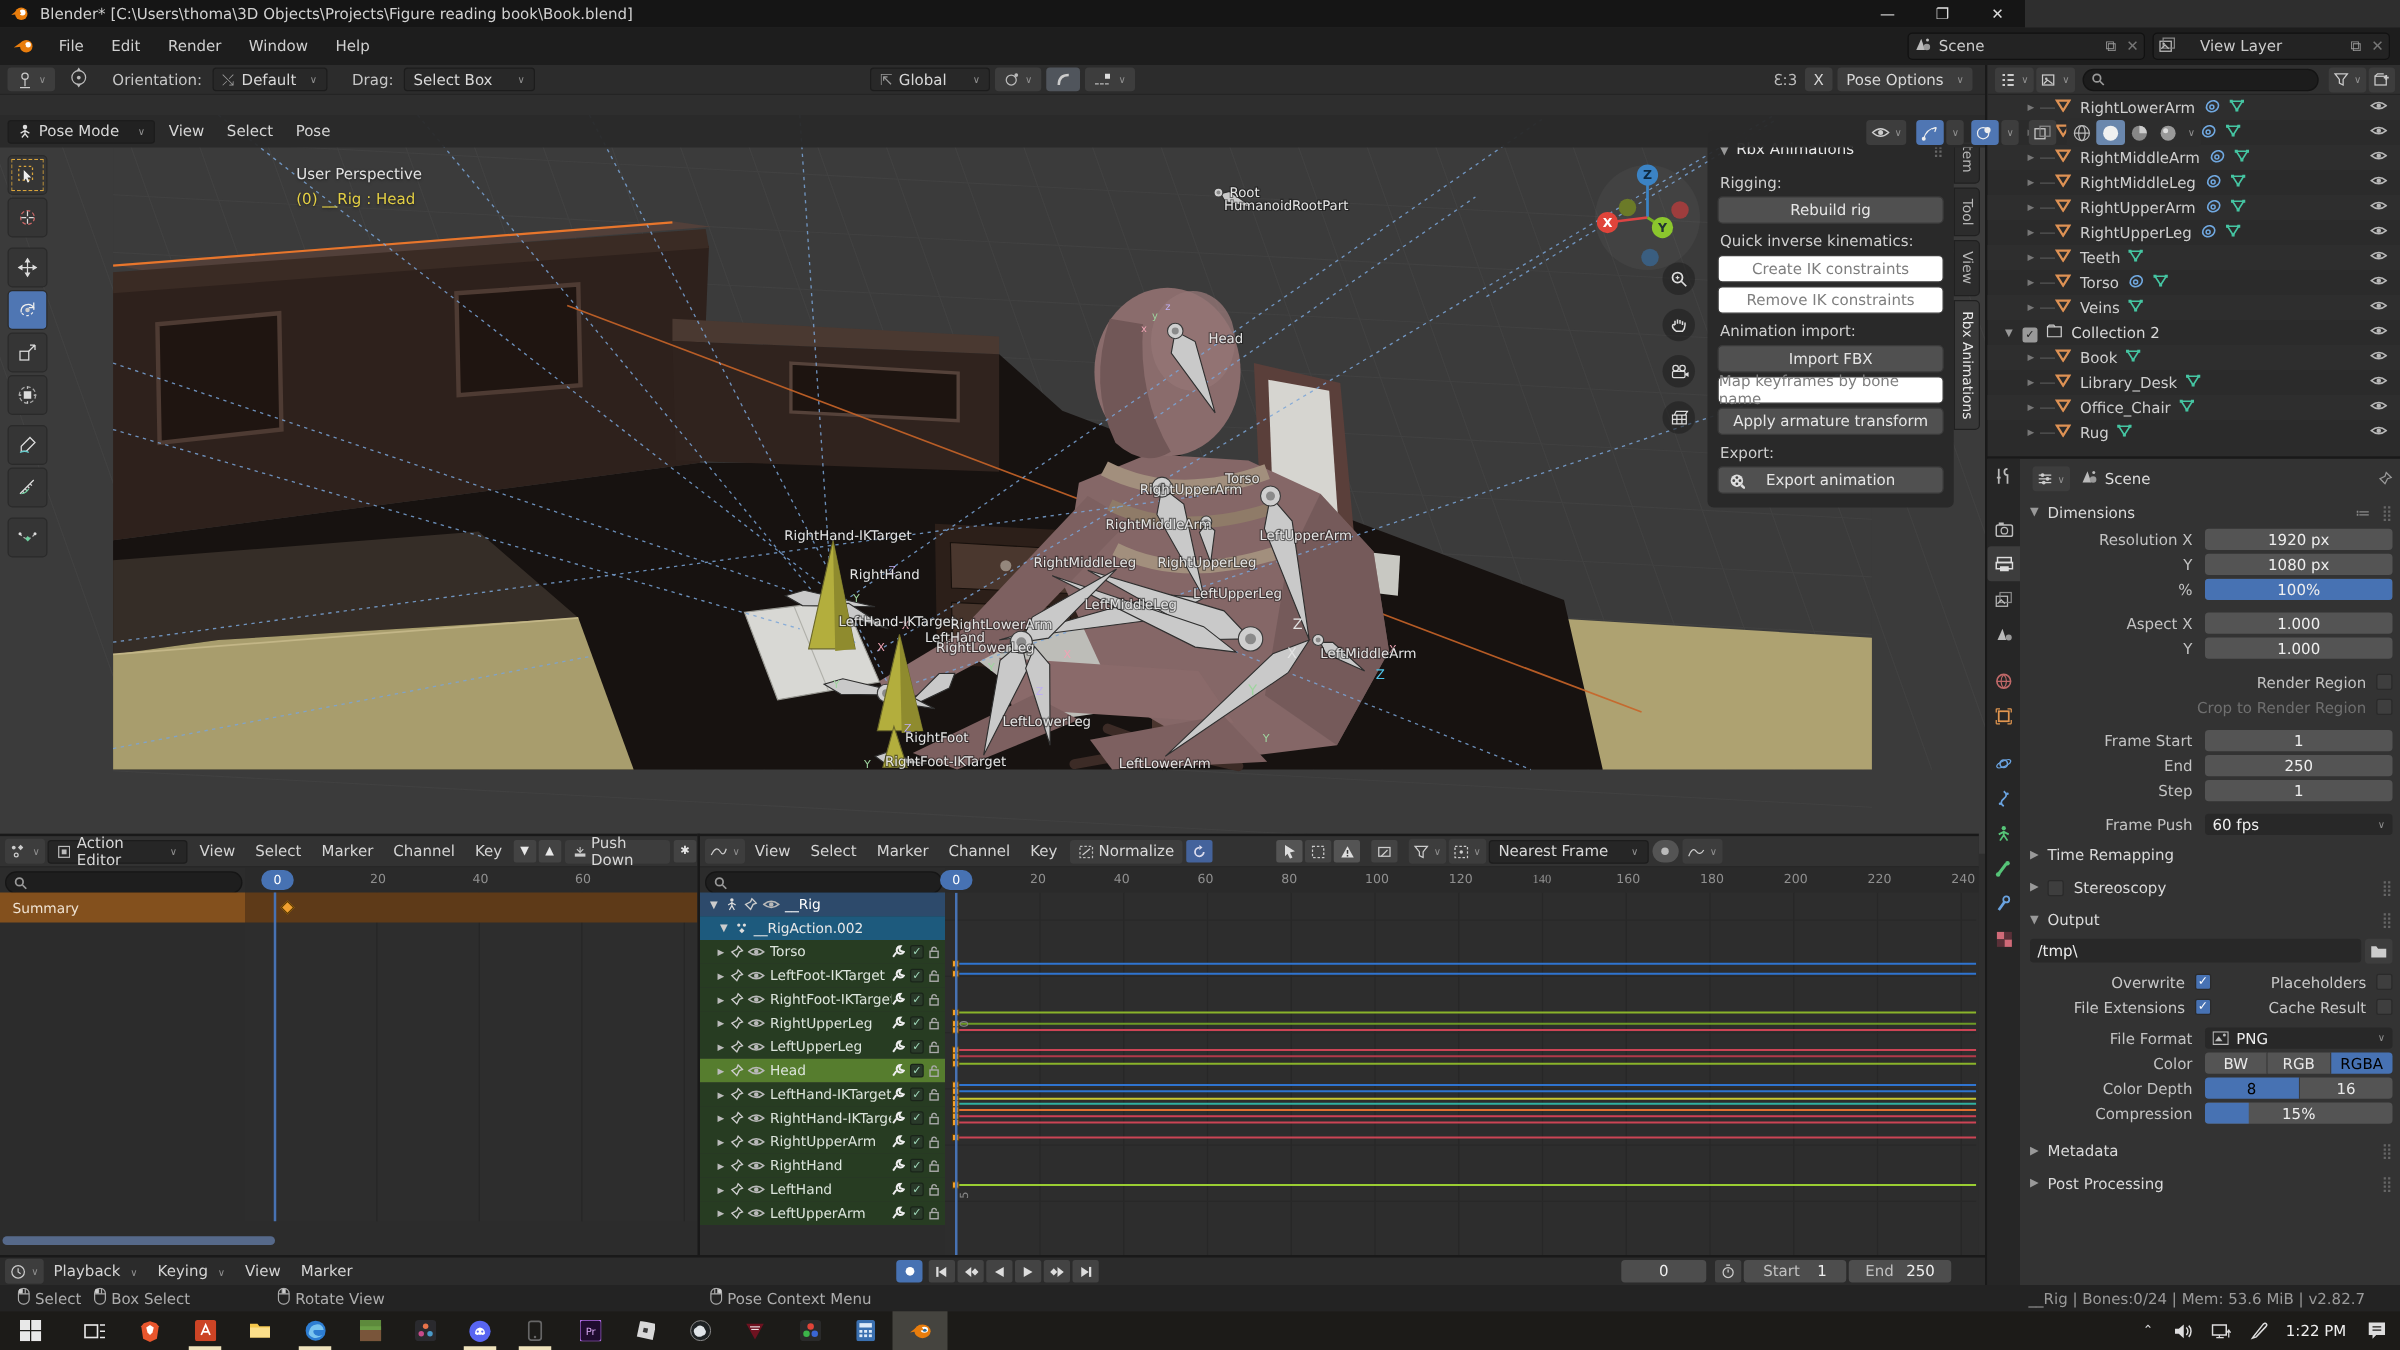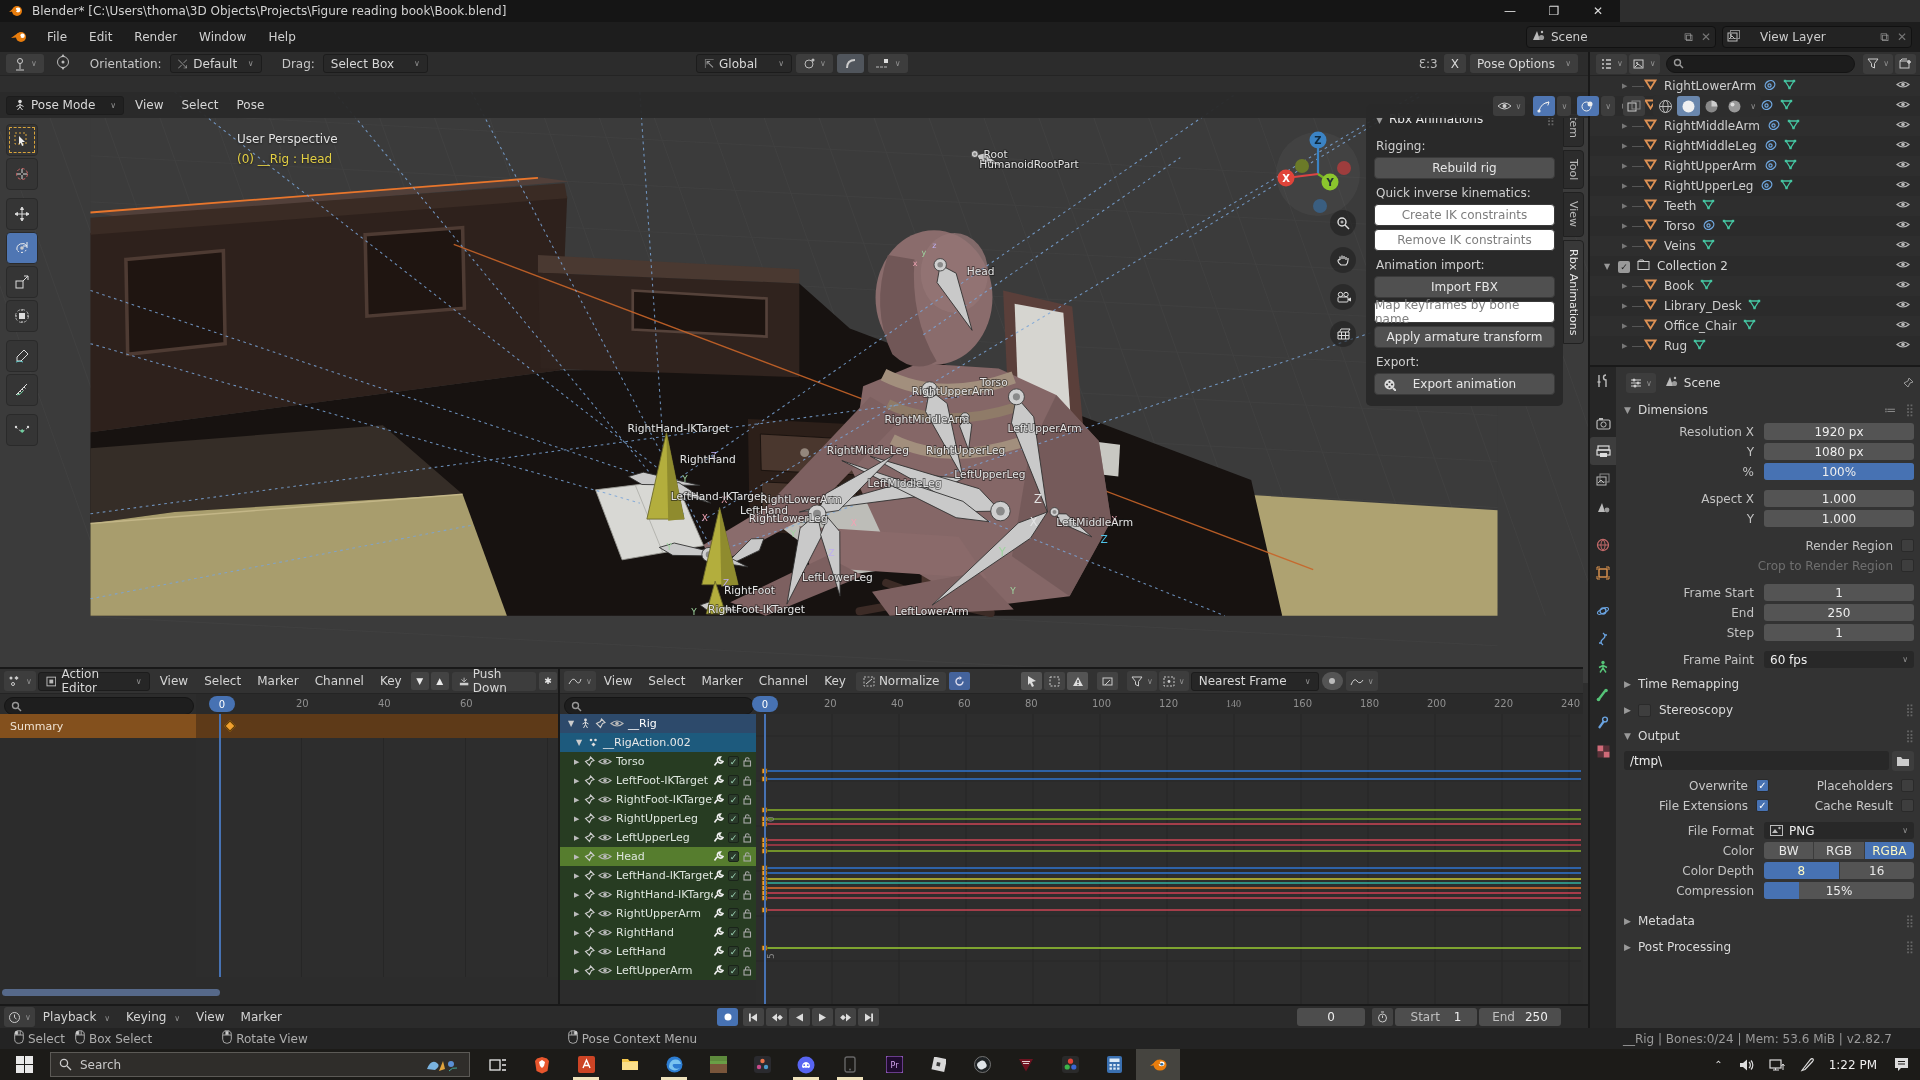--- a/index.html
+++ b/index.html
@@ -62,21 +62,21 @@
 .pfield{flex:1;background:#545454;border-radius:3px;height:17px;display:flex;align-items:center;justify-content:center;color:#eee;position:relative;overflow:hidden}
 .pfield.dark{background:#282828;justify-content:flex-start;padding:0 6px}
 .pfield .fill{position:absolute;left:0;top:0;bottom:0;background:#4772b3}
 .pfield span{position:relative}
 .cb{width:13px;height:13px;background:#3e3e3e;border:1px solid #2a2a2a;border-radius:2px;display:flex;align-items:center;justify-content:center;color:#fff;font-size:10px}
 .cb.on{background:#4772b3}
 .seg{flex:1;display:flex;height:17px}
 .seg div{flex:1;background:#545454;display:flex;align-items:center;justify-content:center;color:#e8e8e8;border-right:1px solid #3c3c3c}
 .seg div:first-child{border-radius:3px 0 0 3px}
 .seg div:last-child{border-radius:0 3px 3px 0;border-right:none}
-.seg div.on{background:#4772b3;color:#fef9c3}
+.seg div.on{background:#4772b3;color:#000000}
 
 #dope{position:absolute;left:0;top:667px;width:558px;height:337px;background:#2c2c2c;border-top:2px solid #191919}
 #graph{position:absolute;left:558px;top:667px;width:1025px;height:337px;background:#2c2c2c;border-top:2px solid #191919;border-left:2px solid #191919}
 .edhead{height:25px;background:#323232;display:flex;align-items:center;border-bottom:1px solid #242424}
 .edhead .menu{padding:0 8px;color:#d4d4d4}
 .ruler{position:absolute;left:0;height:20px;background:#2a2a2a;color:#909090;font-size:10px}
 .pill{position:absolute;top:2px;width:26px;height:16px;background:#4772b3;border-radius:8px;color:#fff;display:flex;align-items:center;justify-content:center;font-size:10px}
 .search{height:18px;background:#1e1e1e;border:1px solid #151515;border-radius:9px;display:flex;align-items:center;padding:0 6px;color:#808080}
 .chrow{height:19px;display:flex;align-items:center;padding-left:8px;color:#d6ddd6;font-size:11px}
 
@@ -1118,21 +1118,21 @@
           <span>250</span>
         </div>
       </div>
     <div class="prow">
         <div class="plab">Step</div>
         <div class="pfield">
           <span>1</span>
         </div>
       </div>
     <div class="prow" style="margin-top:8px">
-        <div class="plab">Frame Paint</div>
+        <div class="plab">Frame Push</div>
         <div class="pfield dark">
           <span>60 fps</span>
           <span class="dd" style="margin-left:auto">∨</span>
         </div>
       </div>
     <div class="psec">
         <span class="tri">▶</span>
         <span>Time Remapping</span>
       </div>
     <div class="psec">
@@ -1867,33 +1867,20 @@
 
 <div id="taskbar">
   <div class="tbicon" style="width:48px">
       <svg width="17" height="17" viewBox="0 0 17 17">
         <rect x="0" y="0" width="8" height="8" fill="#e8e8e8"></rect>
         <rect x="9" y="0" width="8" height="8" fill="#e8e8e8"></rect>
         <rect x="0" y="9" width="8" height="8" fill="#e8e8e8"></rect>
         <rect x="9" y="9" width="8" height="8" fill="#e8e8e8"></rect>
       </svg>
     </div>
-  <div id="tb-search">
-    <svg width="13" height="13" viewBox="0 0 13 13" style="margin-right:8px">
-        <circle cx="5" cy="5" r="3.6" fill="none" stroke="#ccc" stroke-width="1.3"></circle>
-        <path d="M8 8 L12 12" stroke="#ccc" stroke-width="1.3"></path>
-      </svg>
-    <span>Search</span>
-    <svg width="40" height="20" viewBox="0 0 40 20" style="margin-left:auto">
-        <path d="M6 14 Q10 4 16 8 Q20 11 14 15 Z" fill="#7ab3e0"></path>
-        <path d="M18 16 L22 6 L24 14 Z" fill="#e0a33c"></path>
-        <circle cx="30" cy="9" r="3" fill="#5a8fd4"></circle>
-        <path d="M28 16 q3 -4 8 -3" stroke="#4a9" fill="none"></path>
-      </svg>
-  </div>
   <div id="tb-icons" style="display:flex;margin-left:6px">
       <div class="tbicon">
         <svg width="18" height="18" viewBox="0 0 18 18">
           <rect x="1" y="4" width="10" height="10" fill="none" stroke="#e8e8e8" stroke-width="1.3"></rect>
           <path d="M13 4 h4 M13 9 h4 M13 14 h4" stroke="#e8e8e8" stroke-width="1.3"></path>
         </svg>
       </div>
       <div class="tbicon">
         <svg width="16" height="18" viewBox="0 0 16 18">
           <path d="M8 1 L13 2.5 L15 5 L13.5 15 L8 17.5 L2.5 15 L1 5 L3 2.5 Z" fill="#e8562d"></path>

